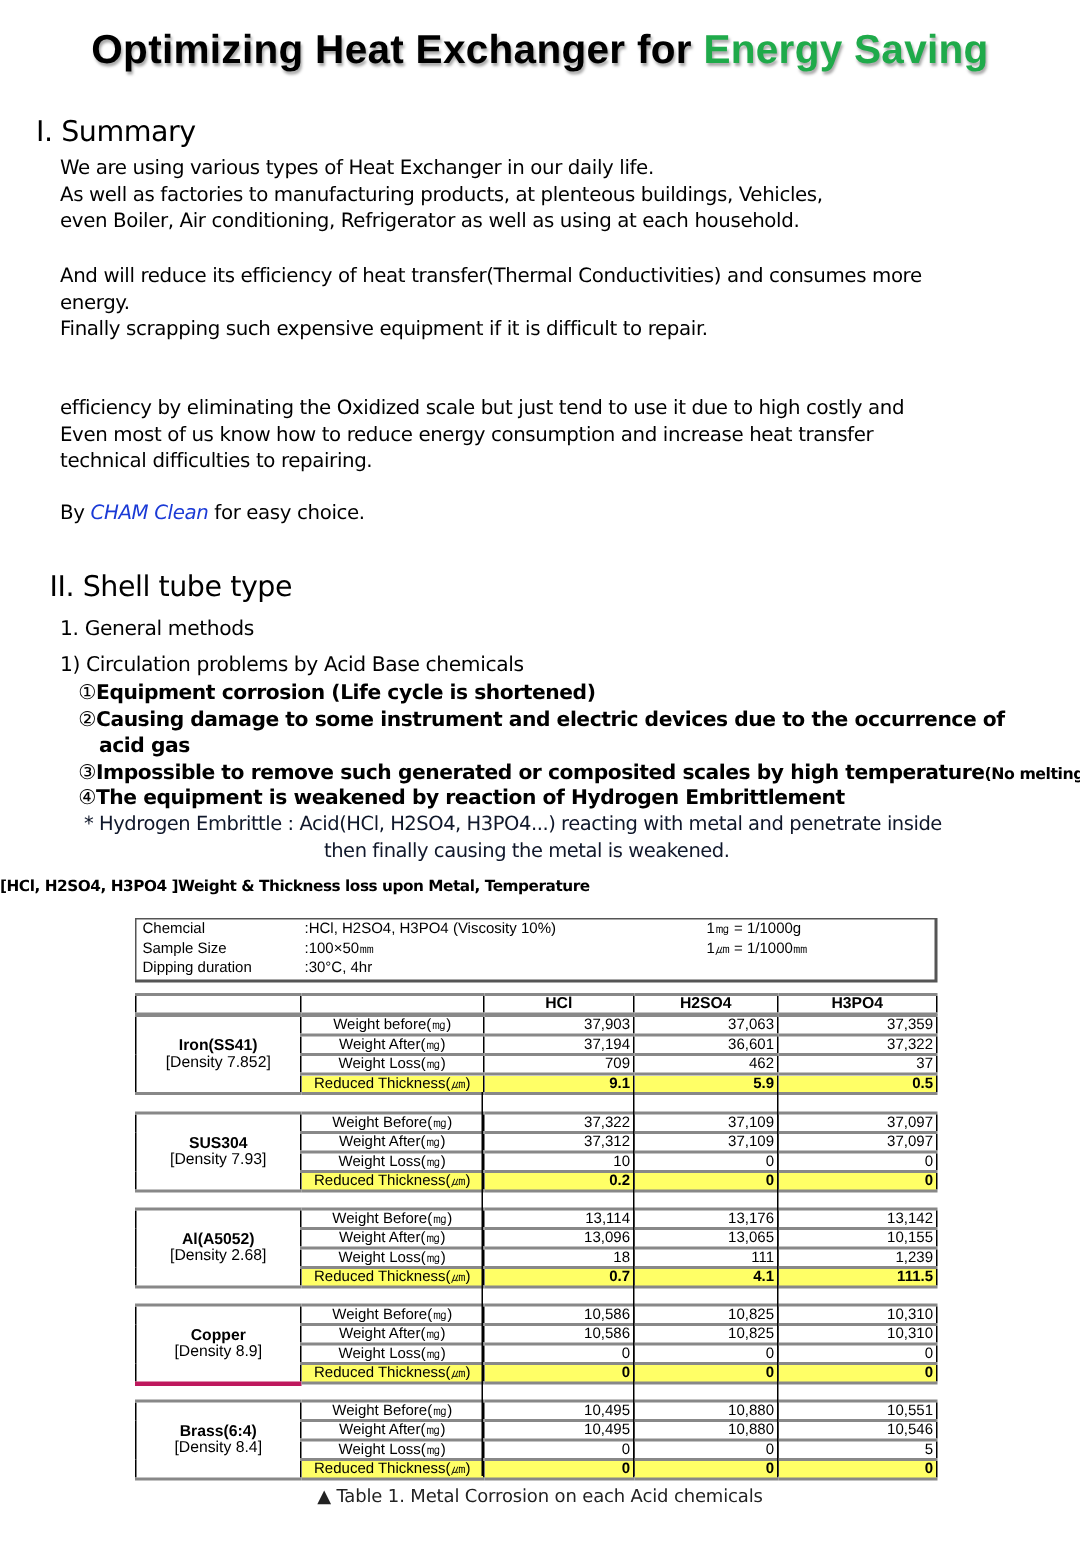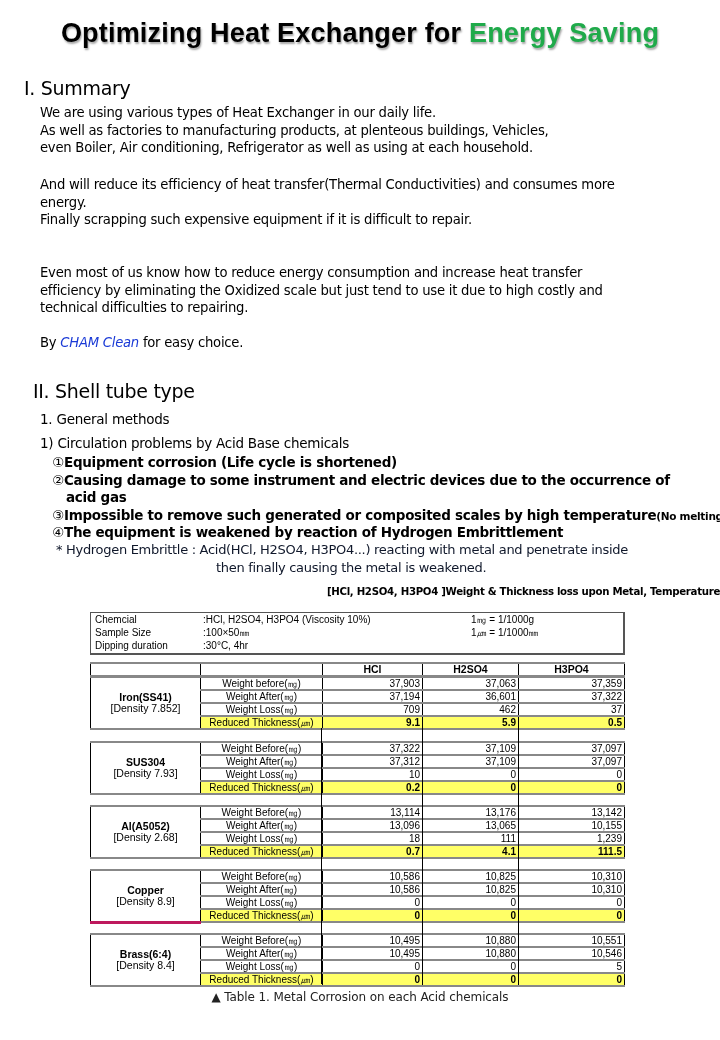--- a/index.html
+++ b/index.html
@@ -9,21 +9,21 @@
   .h1 { position:absolute; font-family:"DejaVu Sans", sans-serif; font-size:19px; font-weight:normal; white-space:nowrap; letter-spacing:-0.3px; }
   .para { position:absolute; left:40px; font-size:13.2px; line-height:17.5px; white-space:nowrap; letter-spacing:-0.25px; }
   .para .line { display:block; }
   .brand { color:#1a3ad6; font-style:italic; }
   .sub { position:absolute; font-size:13.5px; font-weight:normal; white-space:nowrap; letter-spacing:-0.25px; }
   .item { position:absolute; left:44px; font-size:13.5px; font-weight:bold; white-space:nowrap; letter-spacing:-0.3px; }
   .item .num { display:inline-block; width:20px; font-weight:normal; }
   .item .small { font-size:10.5px; }
   .note { position:absolute; left:56px; font-size:13px; color:#0f172a; white-space:nowrap; font-weight:normal; letter-spacing:-0.3px; }
   .note .l2 { position:absolute; left:160px; top:18px; }
-  .tbl-title { position:absolute; left:0; width:720px; top:586px; text-align:right; font-size:10.2px; font-weight:bold; letter-spacing:-0.3px; }
+  .tbl-title { position:absolute; left:0; width:720px; top:586px; text-align:left; font-size:10.2px; font-weight:bold; letter-spacing:-0.3px; }
   .info { position:absolute; left:90px; top:612px; width:532px; height:40px; border:1px solid #555; border-width:1px 2px 2px 1px; font-family:"Liberation Sans", sans-serif; font-size:10px; }
   .info .r { position:absolute; left:4px; height:12px; line-height:12px; white-space:nowrap; }
   .info .c2 { position:absolute; left:108px; white-space:nowrap; }
   .info .c3 { position:absolute; left:332px; white-space:nowrap;margin-left:44px; }
   table.data { position:absolute; left:90px; border-collapse:collapse; font-family:"Liberation Sans", sans-serif; font-size:10px; table-layout:fixed; }
   table.data td { padding:0 2px; height:11px; line-height:11px; border-left:1px solid #000; border-right:1px solid #000; white-space:nowrap; overflow:hidden; }
   table.data tr.rb td { border-bottom:2px solid #888; }
   table.data tr.rt td { border-top:2px solid #888; }
   .lbl { text-align:center; }
   .num { text-align:right; }
@@ -46,22 +46,22 @@
   <span class="line">We are using various types of Heat Exchanger in our daily life.</span>
   <span class="line">As well as factories to manufacturing products, at plenteous buildings, Vehicles,</span>
   <span class="line">even Boiler, Air conditioning, Refrigerator as well as using at each household.</span>
 </div>
 <div class="para" style="top:176px;">
   <span class="line">And will reduce its efficiency of heat transfer(Thermal Conductivities) and consumes more</span>
   <span class="line">energy.</span>
   <span class="line">Finally scrapping such expensive equipment if it is difficult to repair.</span>
 </div>
 <div class="para" style="top:264px;">
+  <span class="line">efficiency by eliminating the Oxidized scale but just tend to use it due to high costly and</span>
   <span class="line">Even most of us know how to reduce energy consumption and increase heat transfer</span>
-  <span class="line">efficiency by eliminating the Oxidized scale but just tend to use it due to high costly and</span>
   <span class="line">technical difficulties to repairing.</span>
 </div>
 <div class="para" style="top:334px;">
   <span class="line"><span>By </span><span class="brand">CHAM Clean</span><span> for easy choice.</span></span>
 </div>
 
 <div class="h1" style="left:33px; top:380px;">II. Shell tube type</div>
 <div class="sub" style="left:40px; top:411px;">1. General methods</div>
 <div class="sub" style="left:40px; top:435px;">1) Circulation problems by Acid Base chemicals</div>
 

